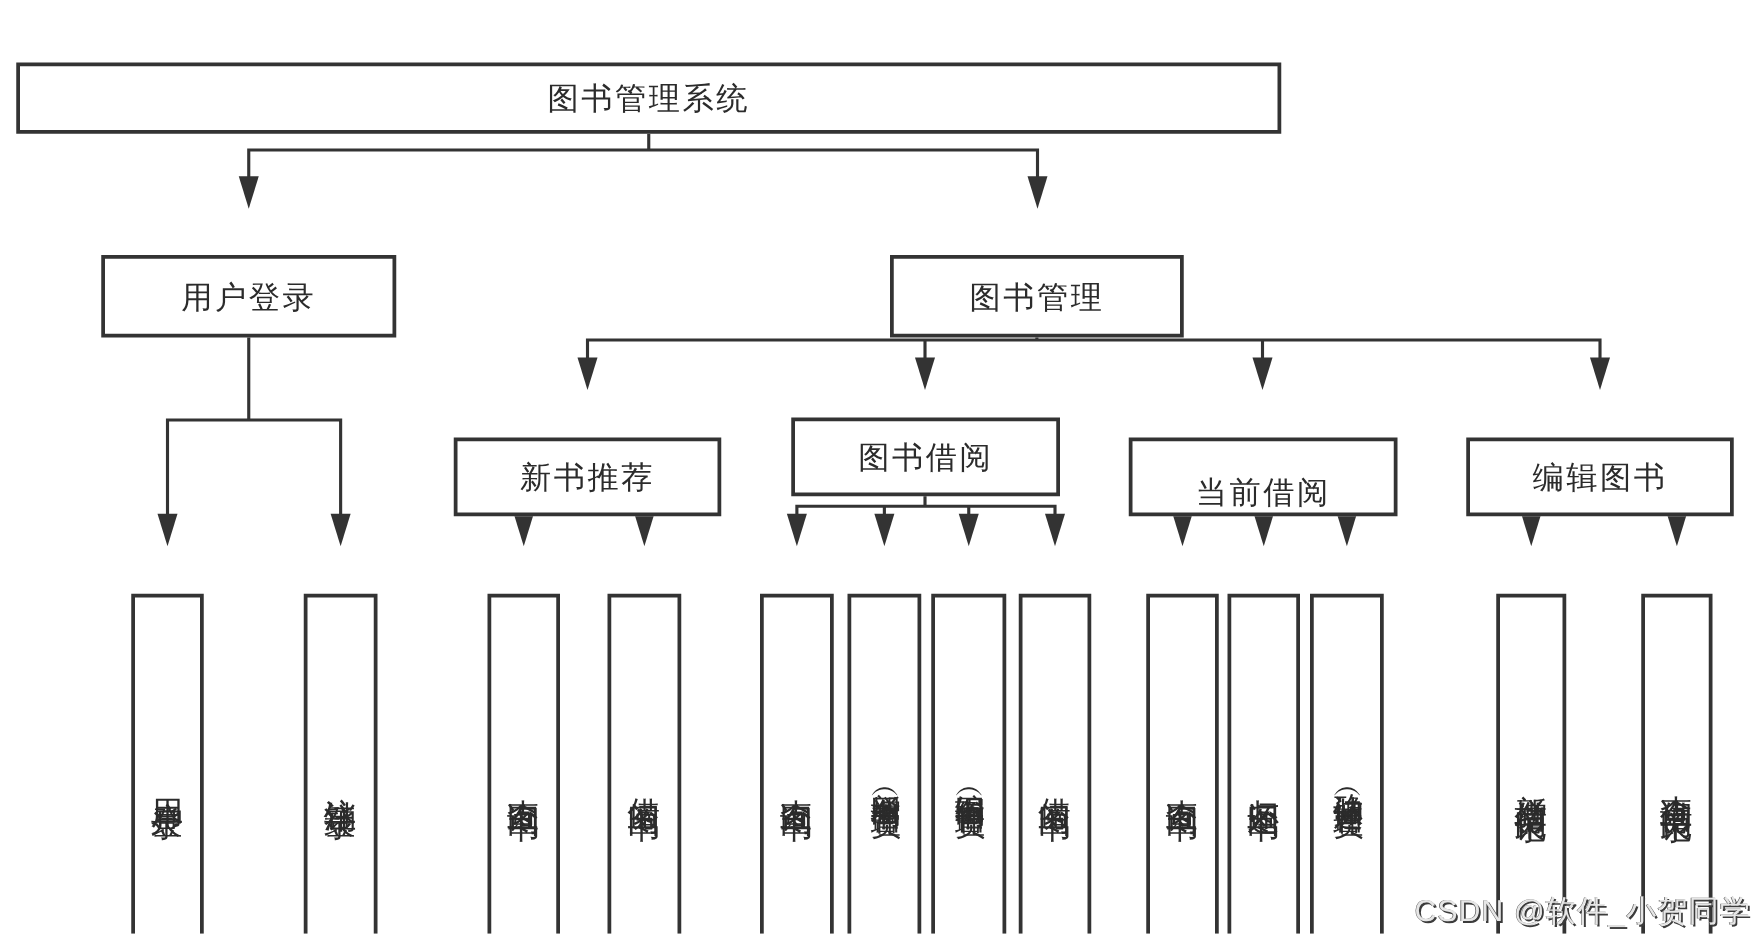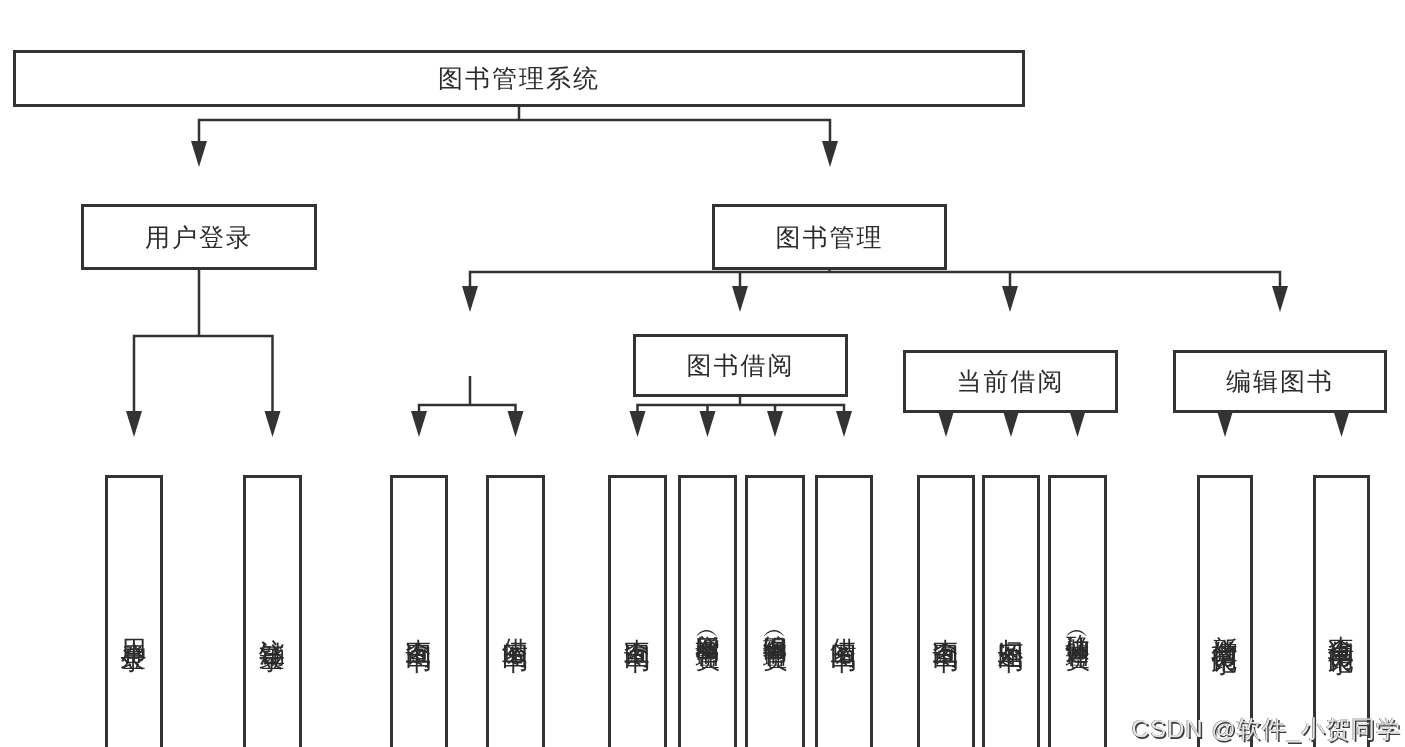--- a/index.html
+++ b/index.html
@@ -76,24 +76,27 @@
     <span class="hlabel">图书管理系统</span>
   </div>
 
   <div class="node" style="left:81px;top:167px;width:236px;height:66px;">
     <span class="hlabel">用户登录</span>
   </div>
   <div class="node" style="left:712px;top:167px;width:235px;height:66px;">
     <span class="hlabel">图书管理</span>
   </div>
 
+  <div class="node" style="left:363px;top:313px;width:214px;height:63px;">
+    <span class="hlabel">新书推荐</span>
+  </div>
   <div class="node" style="left:633px;top:297px;width:215px;height:63px;">
     <span class="hlabel">图书借阅</span>
   </div>
-  <div class="node" style="left:903px;top:313px;width:215px;height:63px;">
+  <div class="node" style="left:903px;top:313px;width:215px;height:63px;align-items:flex-end;">
     <span class="hlabel">当前借阅</span>
   </div>
   <div class="node" style="left:1173px;top:313px;width:214px;height:63px;">
     <span class="hlabel">编辑图书</span>
   </div>
 
   <div class="node" style="left:105px;top:438px;width:58px;height:297px;">
     <span class="vlabel">用户登录</span>
   </div>
   <div class="node" style="left:243px;top:438px;width:59px;height:297px;">

